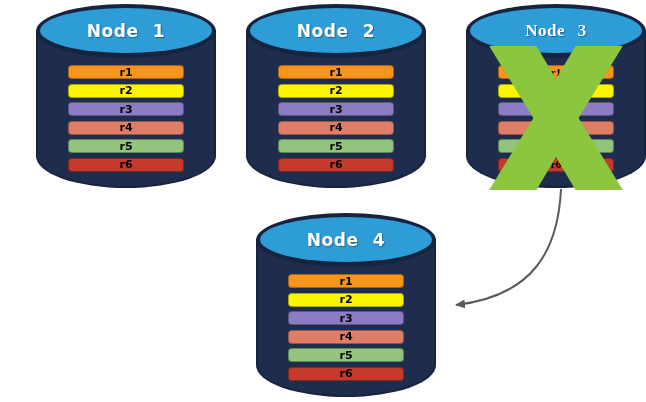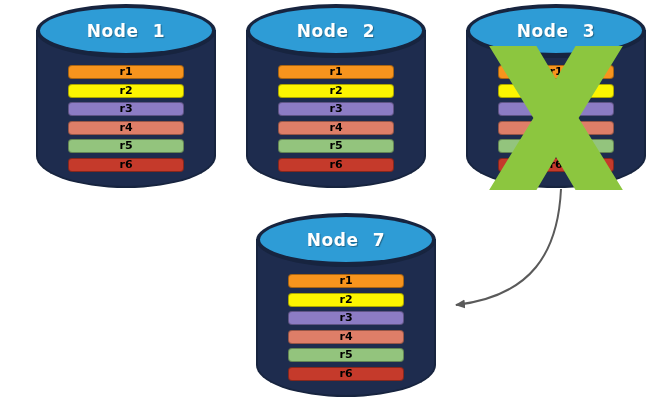--- a/index.html
+++ b/index.html
@@ -3,21 +3,21 @@
 <meta charset="utf-8">
 <style>
   html,body{margin:0;padding:0;background:#ffffff;}
   .canvas{
     position:relative;width:646px;height:402px;background:#ffffff;
     font-family:"DejaVu Sans","Liberation Sans",sans-serif;overflow:hidden;margin-left:16px;
   }
   .node{position:absolute;width:180px;height:184px;}
   .node-0{left:20px;top:4px;}
   .node-1{left:230px;top:4px;}
-  .node-2{left:450px;top:4px;}
+  .node-2{left:450px;top:4px;font-family:Liberation Serif, serif;}
   .node-3{left:240px;top:213px;}
   .cyl-body{
     position:absolute;left:0;right:0;top:26px;bottom:0;
     background:#1E2C4E;border:2px solid #17243F;border-top:none;
     border-radius:0 0 50% 50% / 0 0 32px 32px;box-sizing:border-box;
   }
   .cyl-top{
     position:absolute;left:0;right:0;top:0;height:54px;
     background:#17243F;border-radius:50%;
   }
@@ -29,21 +29,21 @@
   .node-label{
     color:#fff;font-weight:bold;font-size:17px;word-spacing:8px;
     text-shadow:1px 1px 1px rgba(0,0,0,.35);letter-spacing:.5px;
   }
   .bars{
     position:absolute;left:50%;transform:translateX(-50%);
     top:61px;width:116px;
   }
   .bar{
     height:14px;border-radius:4px;margin-bottom:4.5px;
-    display:flex;justify-content:center;
+    display:flex;align-items:center;justify-content:center;
     font-size:11px;font-weight:bold;color:#000;line-height:1;
     border:1px solid rgba(0,0,0,.32);box-sizing:border-box;
   }
   .x-overlay{
     position:absolute;left:23px;top:42px;width:134px;height:144px;
     pointer-events:none;
   }
   .arrow-layer{
     position:absolute;left:0;top:0;width:646px;height:402px;
     pointer-events:none;
@@ -138,21 +138,21 @@
           </div>
         </div>
         <svg class="x-overlay" viewBox="0 0 130 140">
           <polygon points="0,0 46,0 65,32 84,0 130,0 87,70 130,140 84,140 65,108 46,140 0,140 43,70" fill="#8CC63F"></polygon>
         </svg>
       </div>
       <div class="node node-3">
         <div class="cyl-body" style="background: rgb(30, 44, 78); border-color: rgb(23, 36, 63);"></div>
         <div class="cyl-top" style="background: rgb(23, 36, 63);">
           <div class="cyl-top-inner" style="background: rgb(46, 156, 214);">
-            <span class="node-label" style="color: rgb(255, 255, 255);">Node 7</span>
+            <span class="node-label" style="color: rgb(255, 255, 255);">Node 4</span>
           </div>
         </div>
         <div class="bars">
           <div class="bar" style="background: rgb(247, 148, 29); color: rgb(0, 0, 0);">
             <span>r1</span>
           </div>
           <div class="bar" style="background: rgb(252, 245, 0); color: rgb(0, 0, 0);">
             <span>r2</span>
           </div>
           <div class="bar" style="background: rgb(140, 124, 196); color: rgb(0, 0, 0);">

